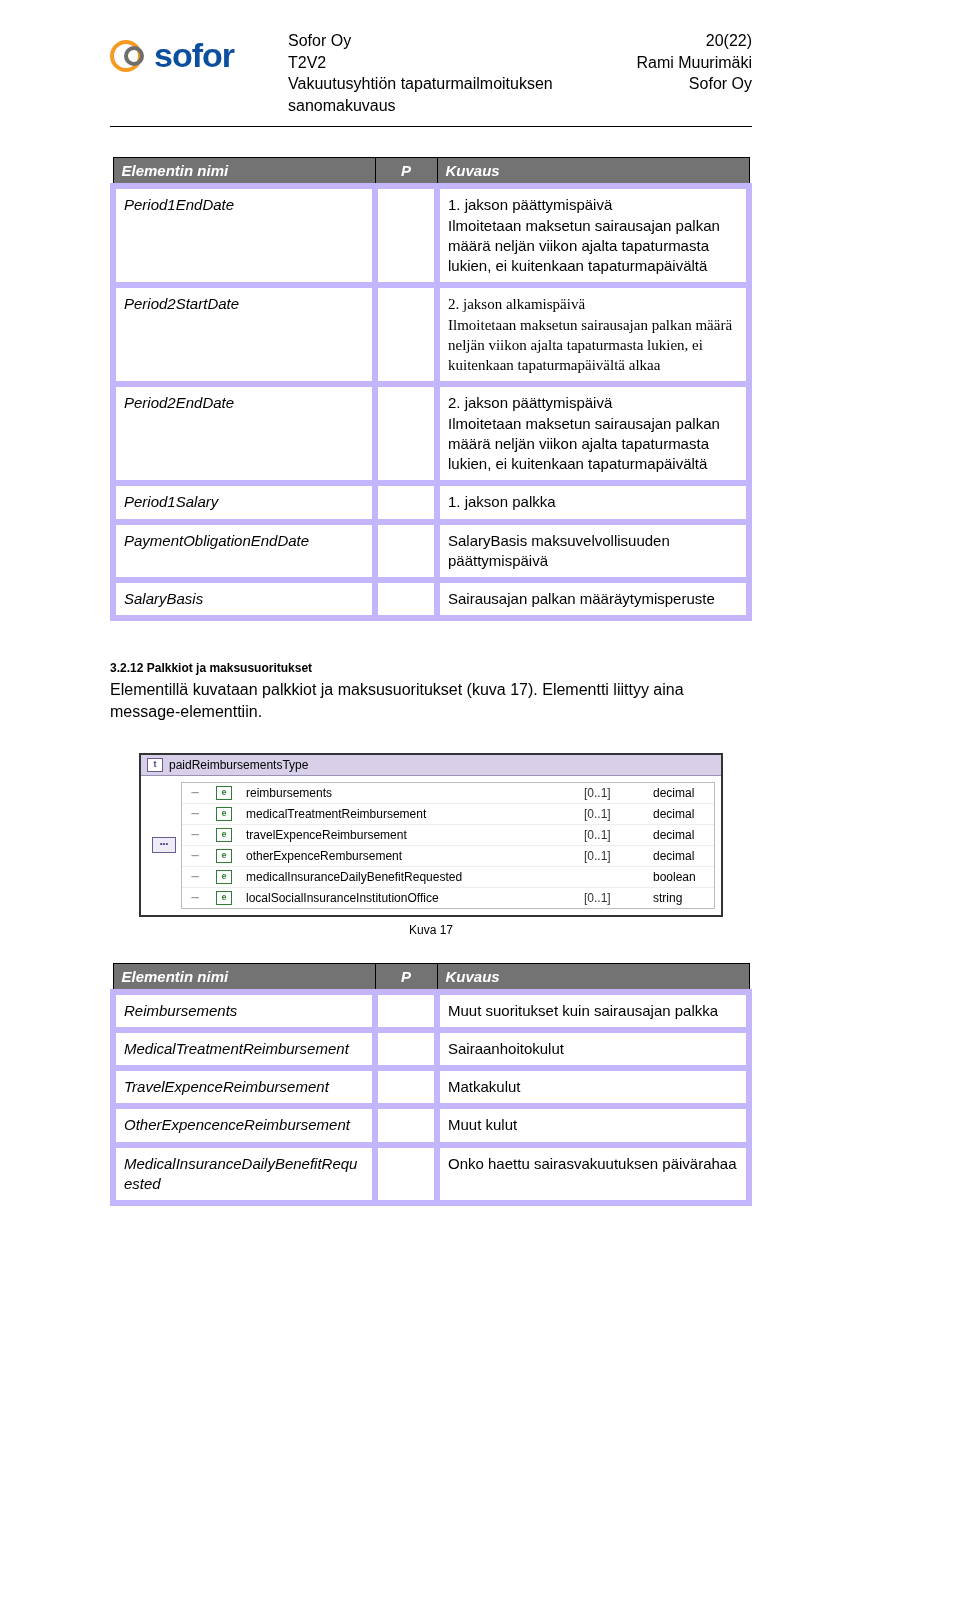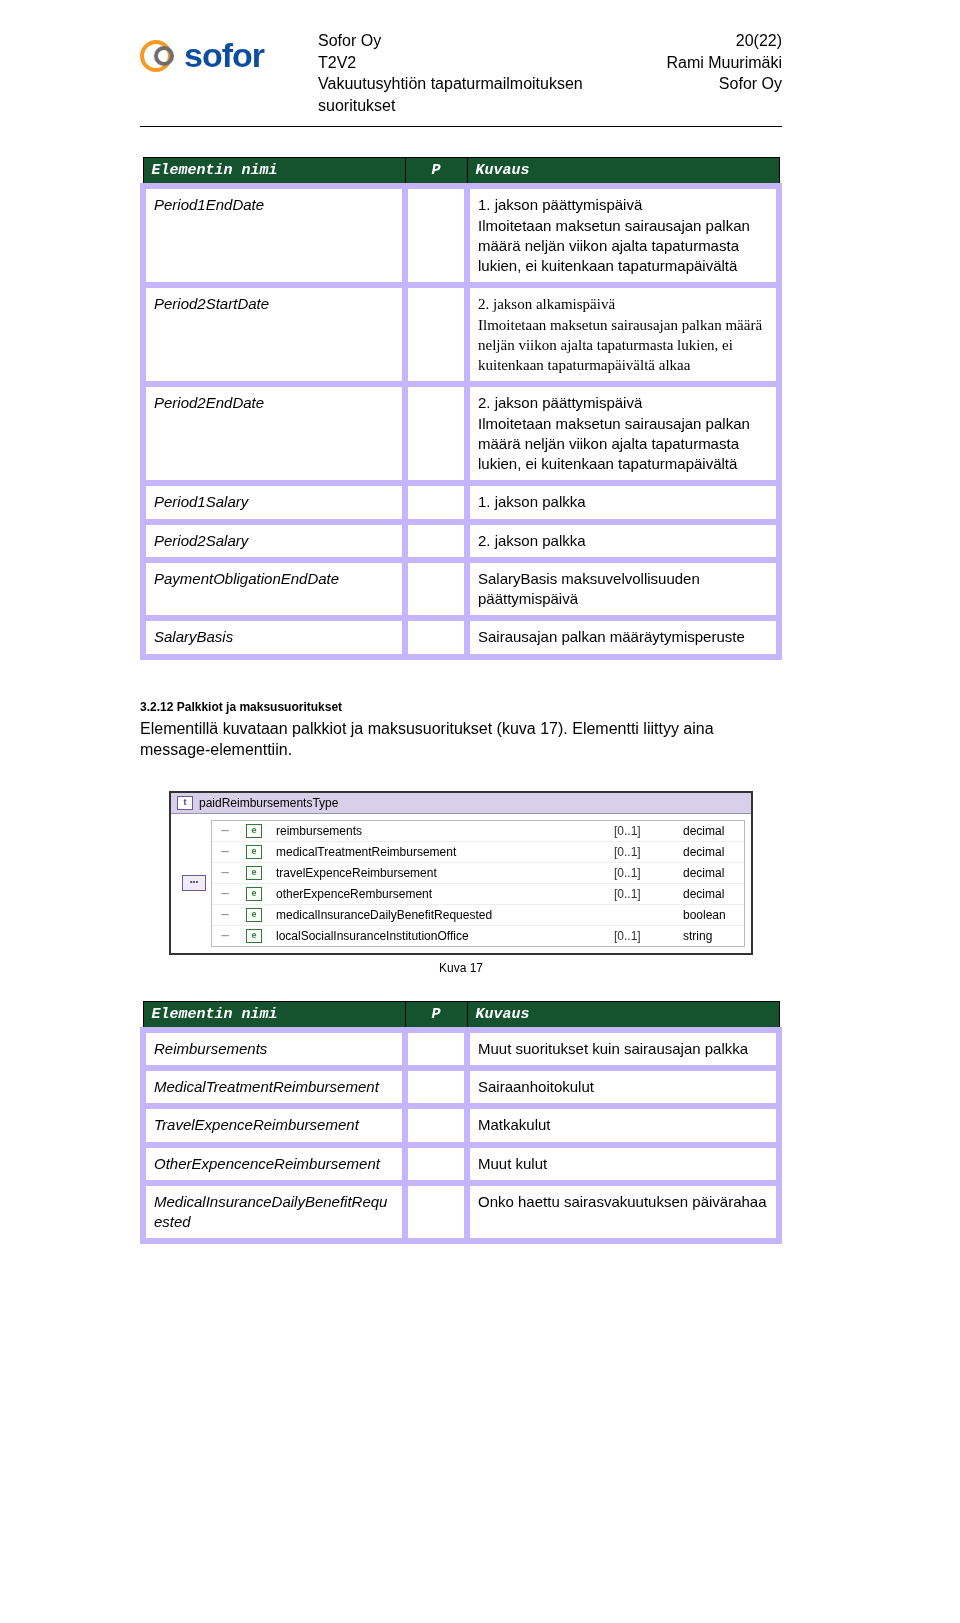--- a/index.html
+++ b/index.html
@@ -7,21 +7,20 @@
     padding: 0;
     background: #fff;
     font-family: Arial, Helvetica, sans-serif;
     color: #000;
     width: 960px;
   }
   .page {
     width: 832px;
     padding: 30px 80px 60px 110px;
     box-sizing: border-box;
-    margin-left: 30px;
   }
   .header {
     display: flex;
     align-items: flex-start;
     gap: 20px;
   }
   .logo {
     display: flex;
     align-items: center;
     gap: 6px;
@@ -69,28 +68,27 @@
     border: none;
     border-top: 1px solid #000;
     margin: 10px 0 30px 0;
   }
   table.data {
     border-collapse: collapse;
     width: 100%;
     font-size: 15px;
   }
   table.data th {
-    background: #14532d;
+    background: #737373;
     color: #fff;
     text-align: left;
     padding: 4px 8px;
     font-weight: bold;
     font-style: italic;
     border: 1px solid #000;
-    font-family: Liberation Mono, monospace;
   }
   table.data th.col-p {
     text-align: center;
     width: 40px;
   }
   table.data td {
     border: 6px solid #c4b5fd;
     padding: 6px 8px;
     vertical-align: top;
     line-height: 1.35;
@@ -218,21 +216,21 @@
       <div class="logo-mark">
         <div class="outer"></div>
         <div class="inner"></div>
       </div>
       <div class="logo-text">sofor</div>
     </div>
     <div class="header-center">
       <div>Sofor Oy</div>
       <div>T2V2</div>
       <div>Vakuutusyhtiön tapaturmailmoituksen</div>
-      <div>suoritukset</div>
+      <div>sanomakuvaus</div>
     </div>
     <div class="header-right">
       <div>20(22)</div>
       <div>Rami Muurimäki</div>
       <div>Sofor Oy</div>
     </div>
   </div>
 
   <hr class="divider">
 
@@ -262,25 +260,20 @@
           <td class="p"></td>
           <td style="white-space: pre-line;">2. jakson päättymispäivä
 Ilmoitetaan maksetun sairausajan palkan määrä neljän viikon ajalta tapaturmasta lukien, ei kuitenkaan tapaturmapäivältä</td>
         </tr>
         <tr>
           <td class="name">Period1Salary</td>
           <td class="p"></td>
           <td style="white-space: pre-line;">1. jakson palkka</td>
         </tr>
         <tr>
-          <td class="name">Period2Salary</td>
-          <td class="p"></td>
-          <td style="white-space: pre-line;">2. jakson palkka</td>
-        </tr>
-        <tr>
           <td class="name">PaymentObligationEndDate</td>
           <td class="p"></td>
           <td style="white-space: pre-line;">SalaryBasis maksuvelvollisuuden päättymispäivä</td>
         </tr>
         <tr>
           <td class="name">SalaryBasis</td>
           <td class="p"></td>
           <td style="white-space: pre-line;">Sairausajan palkan määräytymisperuste</td>
         </tr>
       </tbody>

